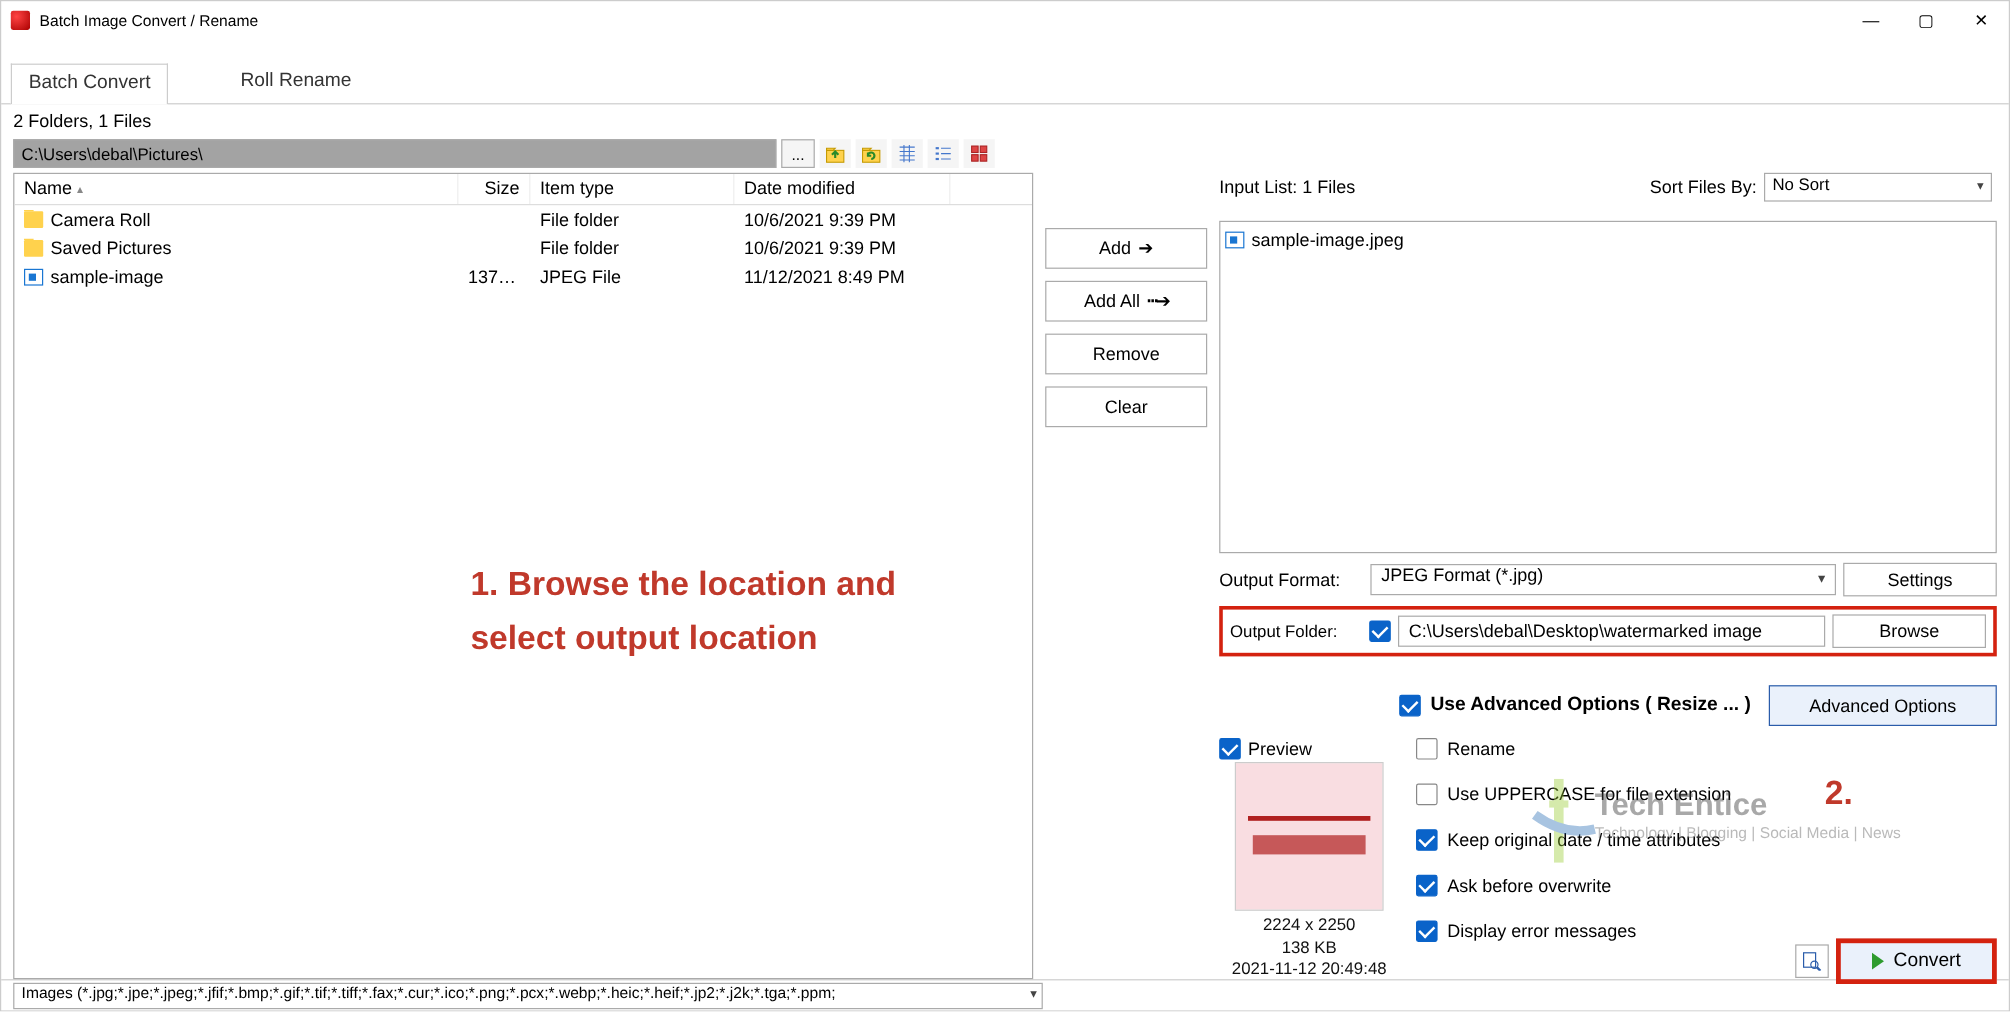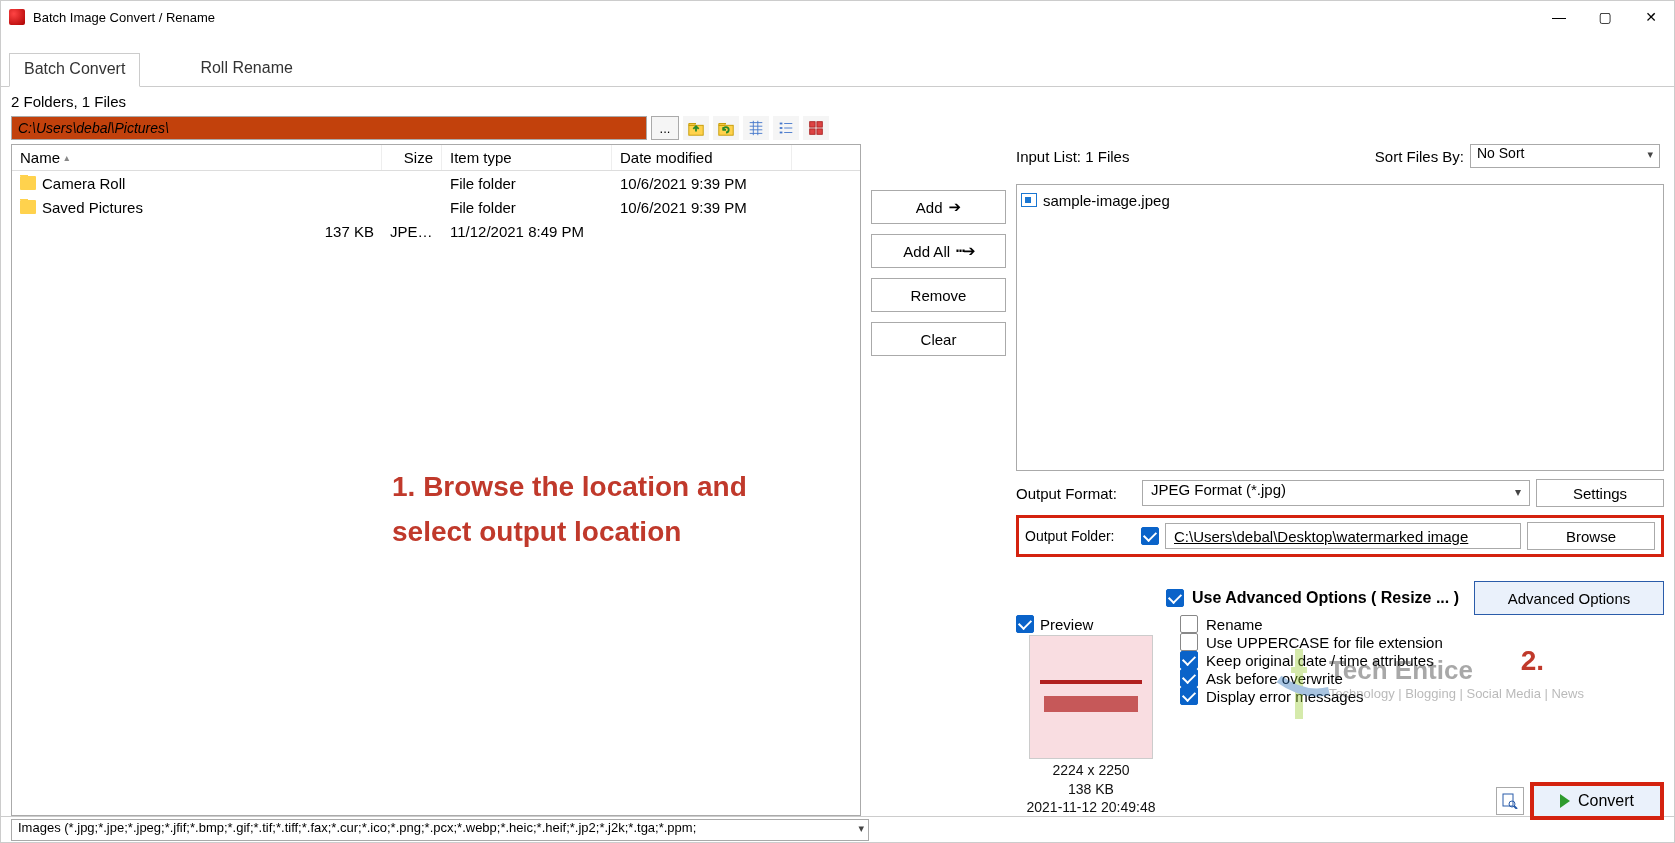--- a/index.html
+++ b/index.html
@@ -12,21 +12,21 @@
 .titlebar .win-controls { margin-left: auto; display: flex; }
 .titlebar .win-btn { width: 46px; height: 32px; display: flex; align-items: center; justify-content: center; font-size: 14px; }
 
 .tabs { display: flex; border-bottom: 1px solid #ccc; padding: 0 8px; margin-top: 20px; gap: 46px; }
 .tabs .tab { padding: 6px 14px 8px 14px; font-size: 16px; color: #333; }
 .tabs .tab.active { border: 1px solid #ccc; border-bottom: 1px solid #fff; margin-bottom: -1px; background: #fff; }
 
 .folder-info { padding: 6px 10px; font-size: 15px; }
 
 .path-row { display: flex; align-items: center; gap: 4px; padding: 0 10px 4px 10px; }
-.path-input { flex: 0 0 636px; height: 24px; border: 1px solid #aaa; padding: 0 6px; background: #c2410c; font-size: 14px; font-style: italic; }
+.path-input { flex: 0 0 636px; height: 24px; border: 1px solid #aaa; padding: 0 6px; background: #a3a3a3; font-size: 14px; }
 .path-browse-btn, .tool-btn { height: 24px; min-width: 26px; border: 1px solid #aaa; background: #f5f5f5; display: flex; align-items: center; justify-content: center; font-size: 13px; }
 .path-browse-btn { width: 28px; }
 .tool-btn { width: 26px; border: none; }
 .tool-btn svg { width: 18px; height: 18px; }
 
 .body { display: flex; flex: 1; min-height: 0; }
 .explorer-pane { width: 860px; display: flex; flex-direction: column; padding: 0 0 0 10px; min-height: 0; }
 .file-table { border: 1px solid #aaa; flex: 1; overflow: hidden; position: relative; min-height: 0; }
 .ft-header, .ft-row { display: grid; grid-template-columns: 370px 60px 170px 180px; align-items: center; font-size: 15px; }
 .ft-header { height: 26px; border-bottom: 1px solid #ddd; }
@@ -54,38 +54,38 @@
 .input-list { border:1px solid #aaa; height: 298px; margin-top:16px; padding:4px; font-size:15px; overflow:auto; }
 .il-item { display:flex; align-items:center; gap:6px; height:22px; }
 
 .form-row { display:flex; align-items:center; gap:6px; margin-top:8px; font-size:15px; }
 .form-label { width: 120px; text-align: left; white-space: nowrap; }
 .output-format-select { flex:1; height:26px; border:1px solid #aaa; background:#fff; padding:0 22px 0 8px; position:relative; font-size:15px; }
 .output-format-select::after { content:"▾"; position:absolute; right:8px; top:4px; color:#444; font-size:12px; }
 .side-btn { width: 128px; height: 28px; border:1px solid #aaa; background:#fff; font-size:15px; display:flex; align-items:center; justify-content:center; }
 
 .output-folder-block { display:flex; align-items:center; gap:6px; margin-top:8px; border:3px solid #d4220f; padding:4px 6px; }
-.output-folder-text { flex:1; height:26px; border:1px solid #aaa; padding:0 8px; display:flex; align-items:center; background:#fff; font-size:15px;text-decoration:underline; }
+.output-folder-text { flex:1; height:26px; border:1px solid #aaa; padding:0 8px; display:flex; align-items:center; background:#fff; font-size:15px; }
 .checkbox { width:18px; height:18px; border:1px solid #888; border-radius:2px; display:inline-flex; align-items:center; justify-content:center; background:#fff; }
 .checkbox.checked { background:#0a63c9; border-color:#0a63c9; }
 .checkbox.checked::after { content:""; width:6px; height:10px; border:solid #fff; border-width:0 2px 2px 0; transform:rotate(45deg); margin-top:-2px; }
 
 .adv-row { display:flex; align-items:center; gap:10px; margin-top:24px; }
 .adv-label { font-weight:bold; font-size:16px; display:flex; align-items:center; gap:8px; margin-left:150px; }
 .adv-btn { margin-left:auto; width:190px; height:34px; border:1px solid #2a5caa; background:#eaf1fb; font-size:15px; display:flex; align-items:center; justify-content:center; }
 
-.bottom-grid { display:flex; gap:14px; margin-top:0; align-items:flex-start; position:relative; }
+.bottom-grid { display:flex; gap:14px; margin-top:10px; align-items:flex-start; position:relative; }
 .preview-col { width:150px; }
 .preview-head { display:flex; align-items:center; gap:6px; font-size:15px; margin-bottom:2px; }
 .preview-thumb { width:124px; height:124px; border:1px solid #ccc; background: linear-gradient(#f9dde1,#f9dde1); margin:0 auto; position:relative; overflow:hidden; }
 .preview-thumb::before { content:""; position:absolute; top:44px; left:10px; right:10px; height:4px; background:#b02020; }
 .preview-thumb::after { content:""; position:absolute; top:60px; left:14px; right:14px; height:16px; background:#b02020; opacity:0.7; }
 .preview-meta { text-align:center; font-size:14px; color:#111; line-height:1.3; margin-top:2px; }
 
-.checks-col { display:flex; flex-direction:column; gap:0; font-size:15px; padding-top:0; }
+.checks-col { display:flex; flex-direction:column; gap:20px; font-size:15px; padding-top:0; }
 .check-item { display:flex; align-items:center; gap:8px; }
 
 .annotation2 { position:absolute; right:120px; top:30px; color:#c0392b; font-size:28px; font-weight:bold; }
 .watermark-logo { position:absolute; right:80px; top:40px; opacity:0.45; pointer-events:none; }
 .watermark-logo .brand { color:#404040; font-size:26px; font-weight:700; }
 .watermark-logo .sub { color:#666; font-size:13px; }
 
 .convert-block { position:absolute; right:0; bottom:-4px; display:flex; align-items:center; gap:6px; }
 .zoom-btn { width:28px; height:28px; border:1px solid #aaa; background:#fff; display:flex; align-items:center; justify-content:center; }
 .convert-btn { width:134px; height:38px; border:4px solid #d4220f; background:#eaf1fb; font-size:16px; display:flex; align-items:center; justify-content:center; gap:8px; }
@@ -196,20 +196,24 @@
             <div class="ft-row">
               <div class="name-cell">
                 <span class="folder-icon"></span>
                 <span>Saved Pictures</span>
               </div>
               <div class="size-cell"></div>
               <div>File folder</div>
               <div>10/6/2021 9:39 PM</div>
             </div>
             <div class="ft-row">
+              <div class="name-cell">
+                <span class="img-icon"></span>
+                <span>sample-image</span>
+              </div>
               <div class="size-cell">137 KB</div>
               <div>JPEG File</div>
               <div>11/12/2021 8:49 PM</div>
             </div>
           </div>
         <div class="annotation1" id="anno1">1. Browse the location and<br>select output location</div>
       </div>
     </div>
 
     <div class="middle-btns">

